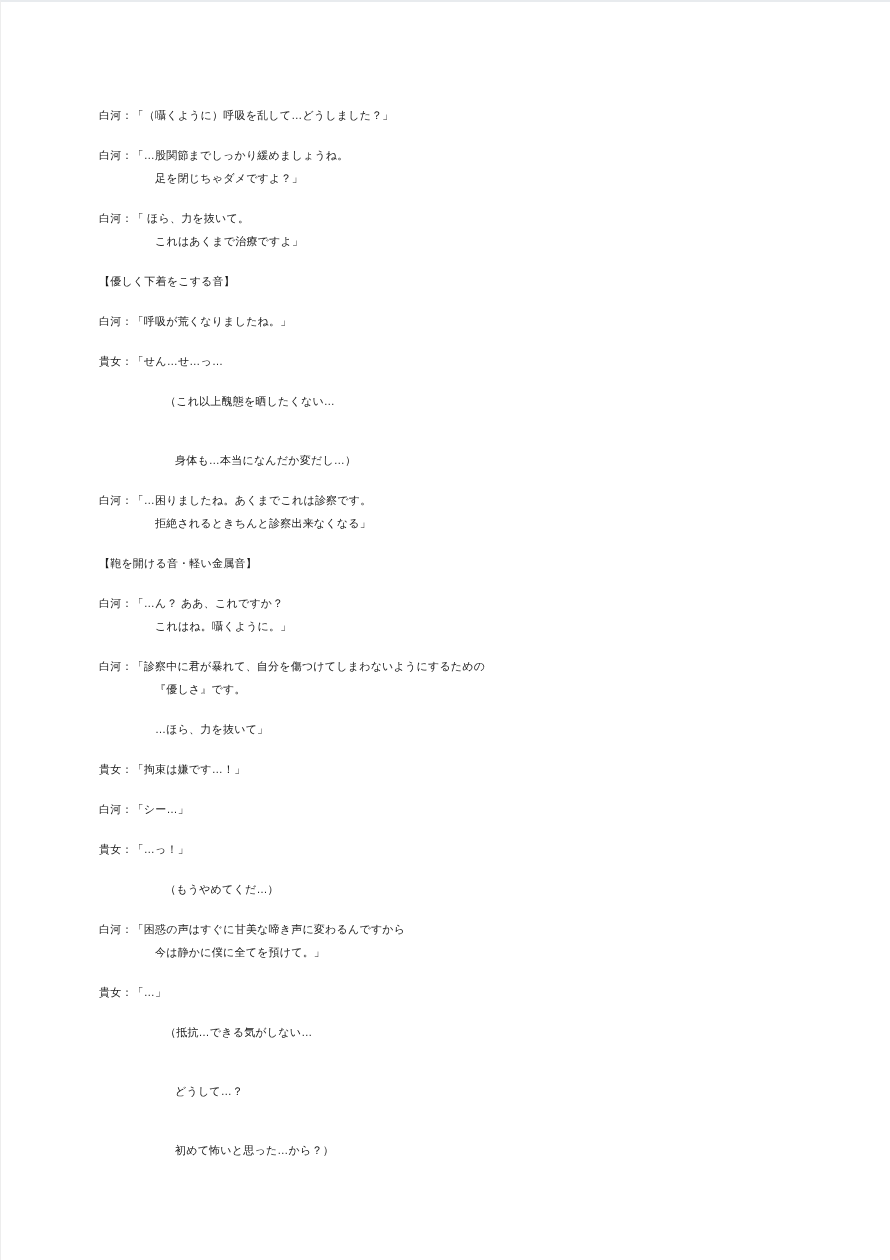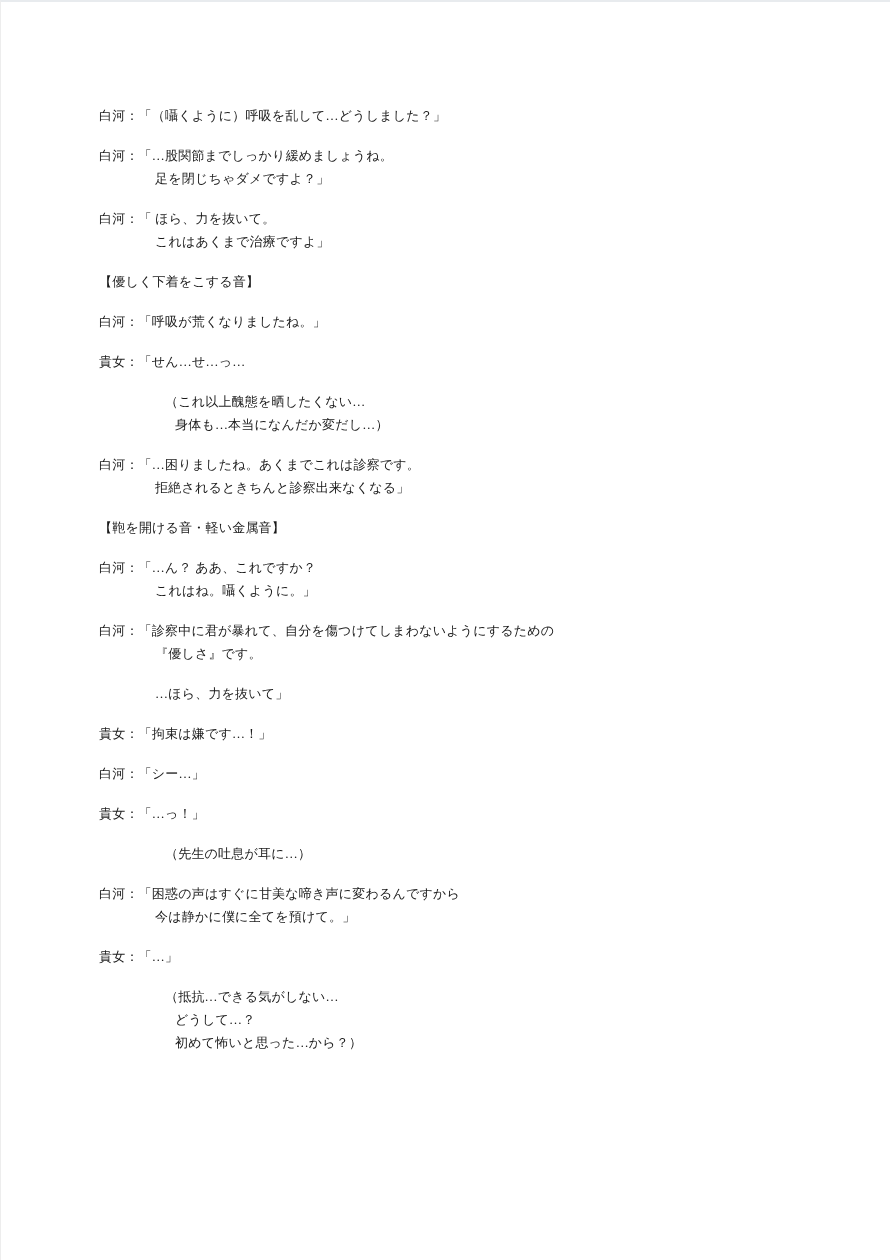--- a/index.html
+++ b/index.html
@@ -23,30 +23,29 @@
     position: absolute;
     top: 102px;
     left: 98px;
     right: 40px;
   }
   .block {
     margin: 0 0 17px 0;
     padding: 0;
   }
   .line {
-    font-size: 13px;
+    font-size: 11px;
     line-height: 23px;
     white-space: pre;
     letter-spacing: 0.2px;
-    font-family: Liberation Serif, serif;
   }
   .i0 { padding-left: 0; }
   .i1 { padding-left: 56px; }
   .i2 { padding-left: 66px; }
-  .i3 { padding-left: 76px; }
+  .i3 { padding-left: 76px; margin-top: 36px; }
 </style>
 </head>
 <body>
 
 <div class="page">
   <div class="script" id="script-root">
       <div class="block">
         <div class="line i0">白河：「（囁くように）呼吸を乱して…どうしました？」</div>
       </div>
       <div class="block">
@@ -91,21 +90,21 @@
       <div class="block">
         <div class="line i0">貴女：「拘束は嫌です…！」</div>
       </div>
       <div class="block">
         <div class="line i0">白河：「シー…」</div>
       </div>
       <div class="block">
         <div class="line i0">貴女：「…っ！」</div>
       </div>
       <div class="block">
-        <div class="line i2">（先生の吐息が耳に…）</div>
+        <div class="line i2">（もうやめてくだ…）</div>
       </div>
       <div class="block">
         <div class="line i0">白河：「困惑の声はすぐに甘美な啼き声に変わるんですから</div>
         <div class="line i1">今は静かに僕に全てを預けて。」</div>
       </div>
       <div class="block">
         <div class="line i0">貴女：「…」</div>
       </div>
       <div class="block">
         <div class="line i2">（抵抗…できる気がしない…</div>

